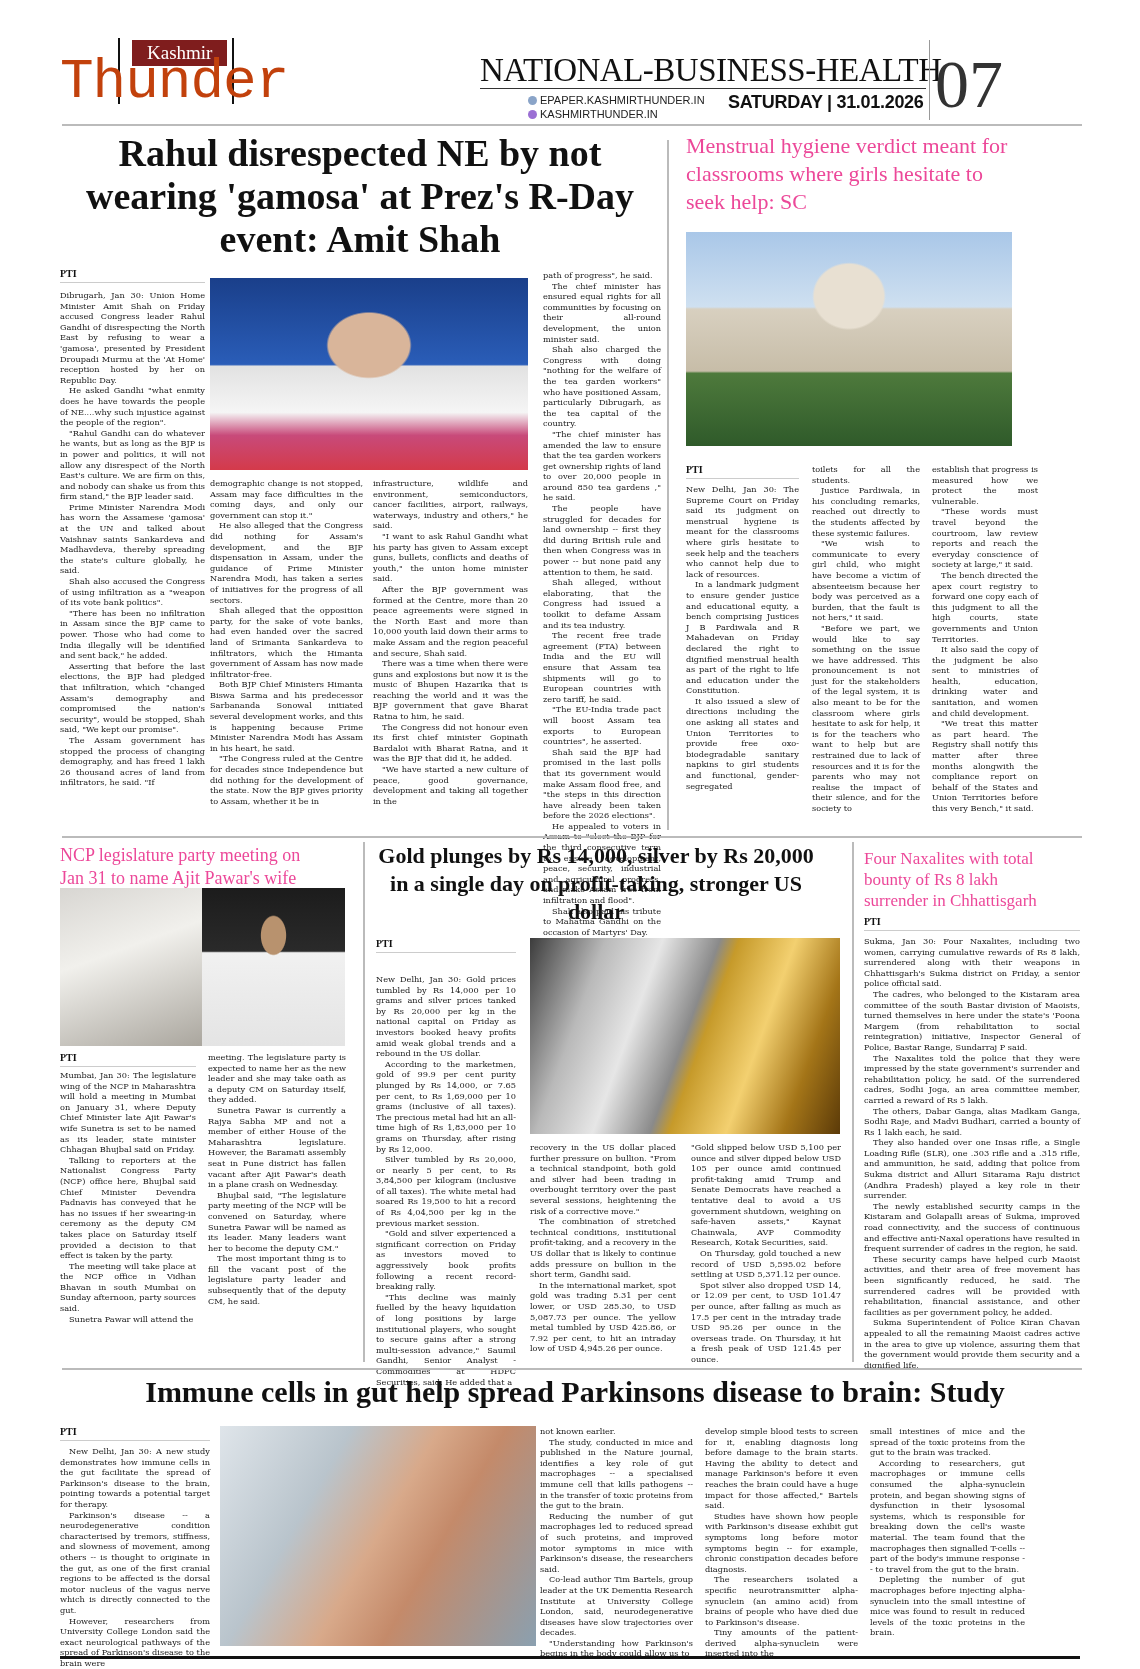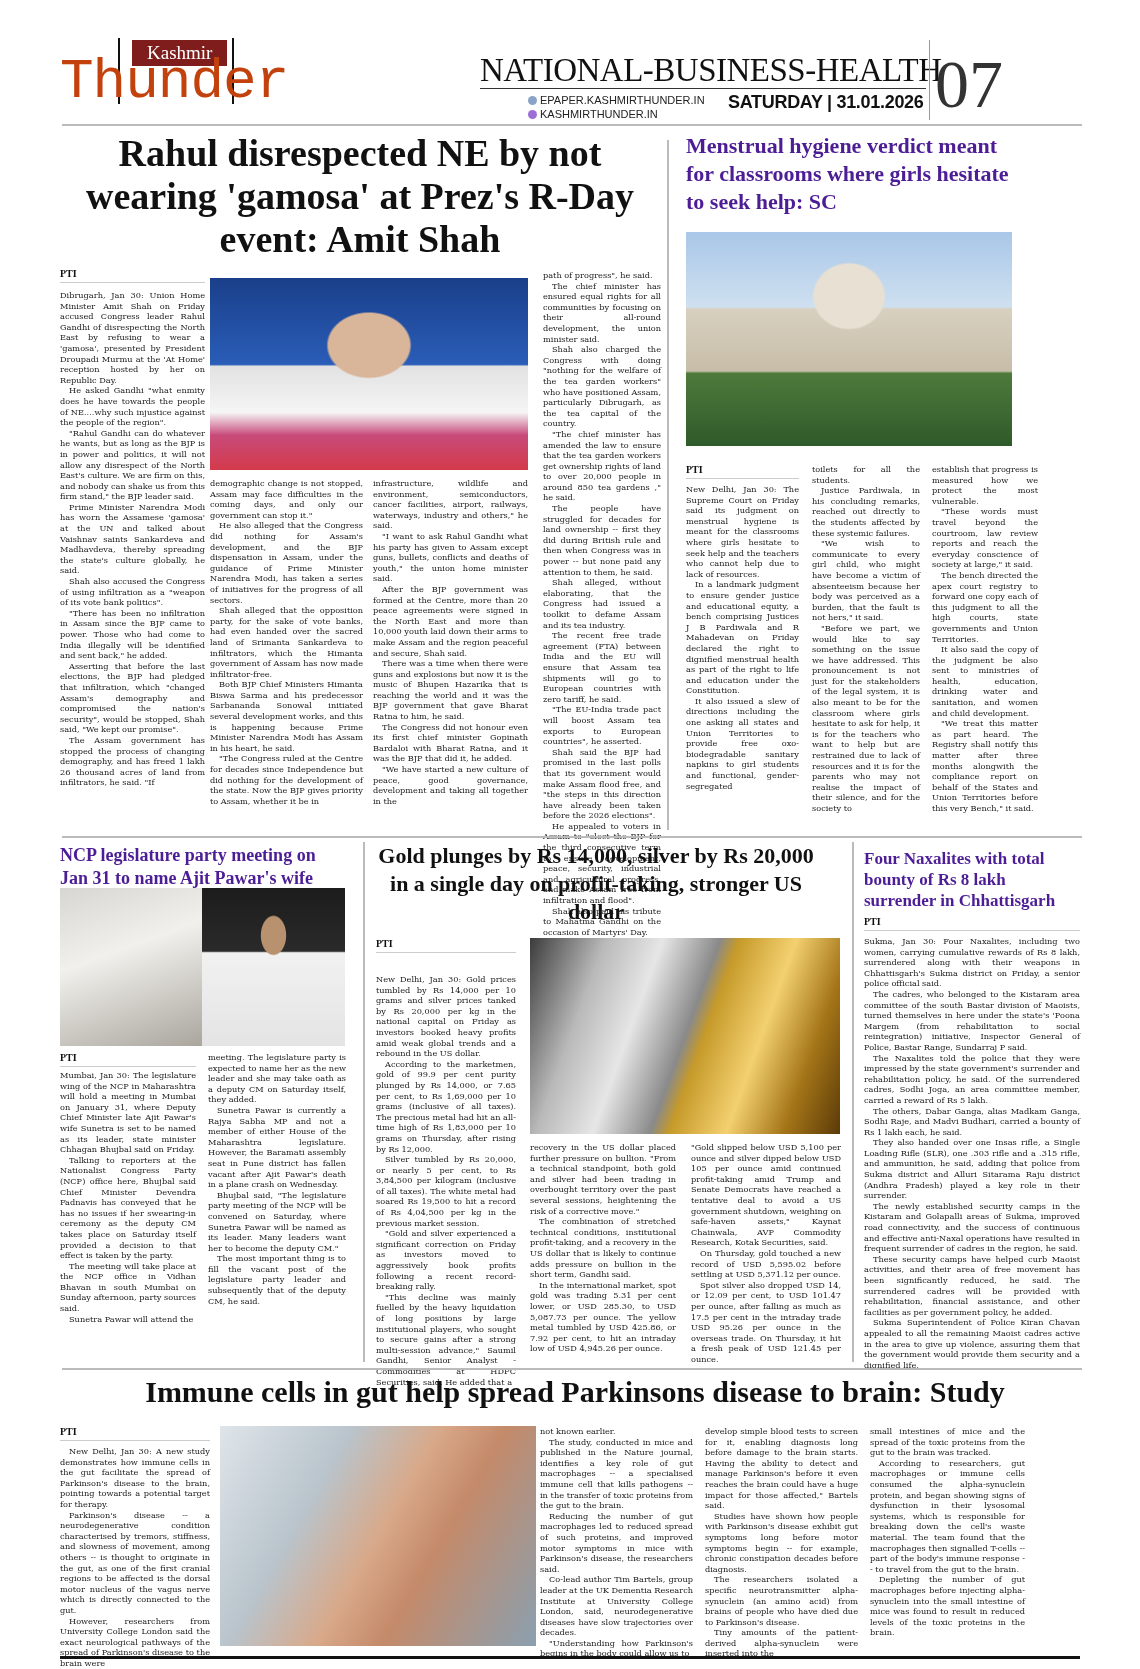--- a/index.html
+++ b/index.html
@@ -14,21 +14,21 @@
   .section-title { font-family: "Liberation Serif", serif; font-size: 33px; letter-spacing: -0.5px; color: #111; line-height: 34px; }
   .page-no { font-family: "Liberation Serif", serif; font-size: 68px; color: #333; line-height: 64px; }
   .urls { font-family: "Liberation Sans", sans-serif; font-size: 11px; color: #222; line-height: 14px; }
   .date { font-family: "Liberation Sans", sans-serif; font-weight: bold; font-size: 18px; color: #111; letter-spacing: -0.3px; }
   .icon-dot { display:inline-block; width:9px; height:9px; border-radius:50%; margin-right:3px; vertical-align:-1px; }
 
   .rule { background: #bbb; height: 2px; }
   .vrule { background: #bbb; width: 2px; }
 
   .headline { font-family: "Liberation Serif", serif; font-weight: bold; color: #111; text-align: center; }
-  .headline-left { font-family: "Liberation Serif", serif; font-weight: bold; color: #4c1d95; }
+  .headline-left { font-family: "Liberation Serif", serif; font-weight: normal; color: #ec4899; }
 
   .byline { font-family: "Liberation Serif", serif; font-weight: bold; font-size: 10px; border-bottom: 1px solid #ccc; padding-bottom: 3px; }
 
   .col { font-family: "DejaVu Serif", serif; font-size: 8.2px; line-height: 10.6px; text-align: justify; color: #1a1a1a; hyphens: auto; }
   .col p { text-indent: 9px; }
   .col p.first { text-indent: 0; }
 
   .photo { overflow: hidden; }
   .photo-shah { background: radial-gradient(ellipse at 50% 35%, #d9b59a 0 18%, transparent 19%), linear-gradient(180deg, #1a3f8a 0%, #2a5db8 45%, #e2e2e2 46%, #f5f5f5 70%, #c84a7a 82%, #d43a4a 100%); }
   .photo-sc { background: radial-gradient(ellipse at 50% 30%, #e8e0d2 0 15%, transparent 16%), linear-gradient(180deg, #a9c7e8 0%, #cfe0f0 35%, #d8d0c0 36%, #c7bda8 65%, #4e7a3c 66%, #2f5a2a 100%); }

